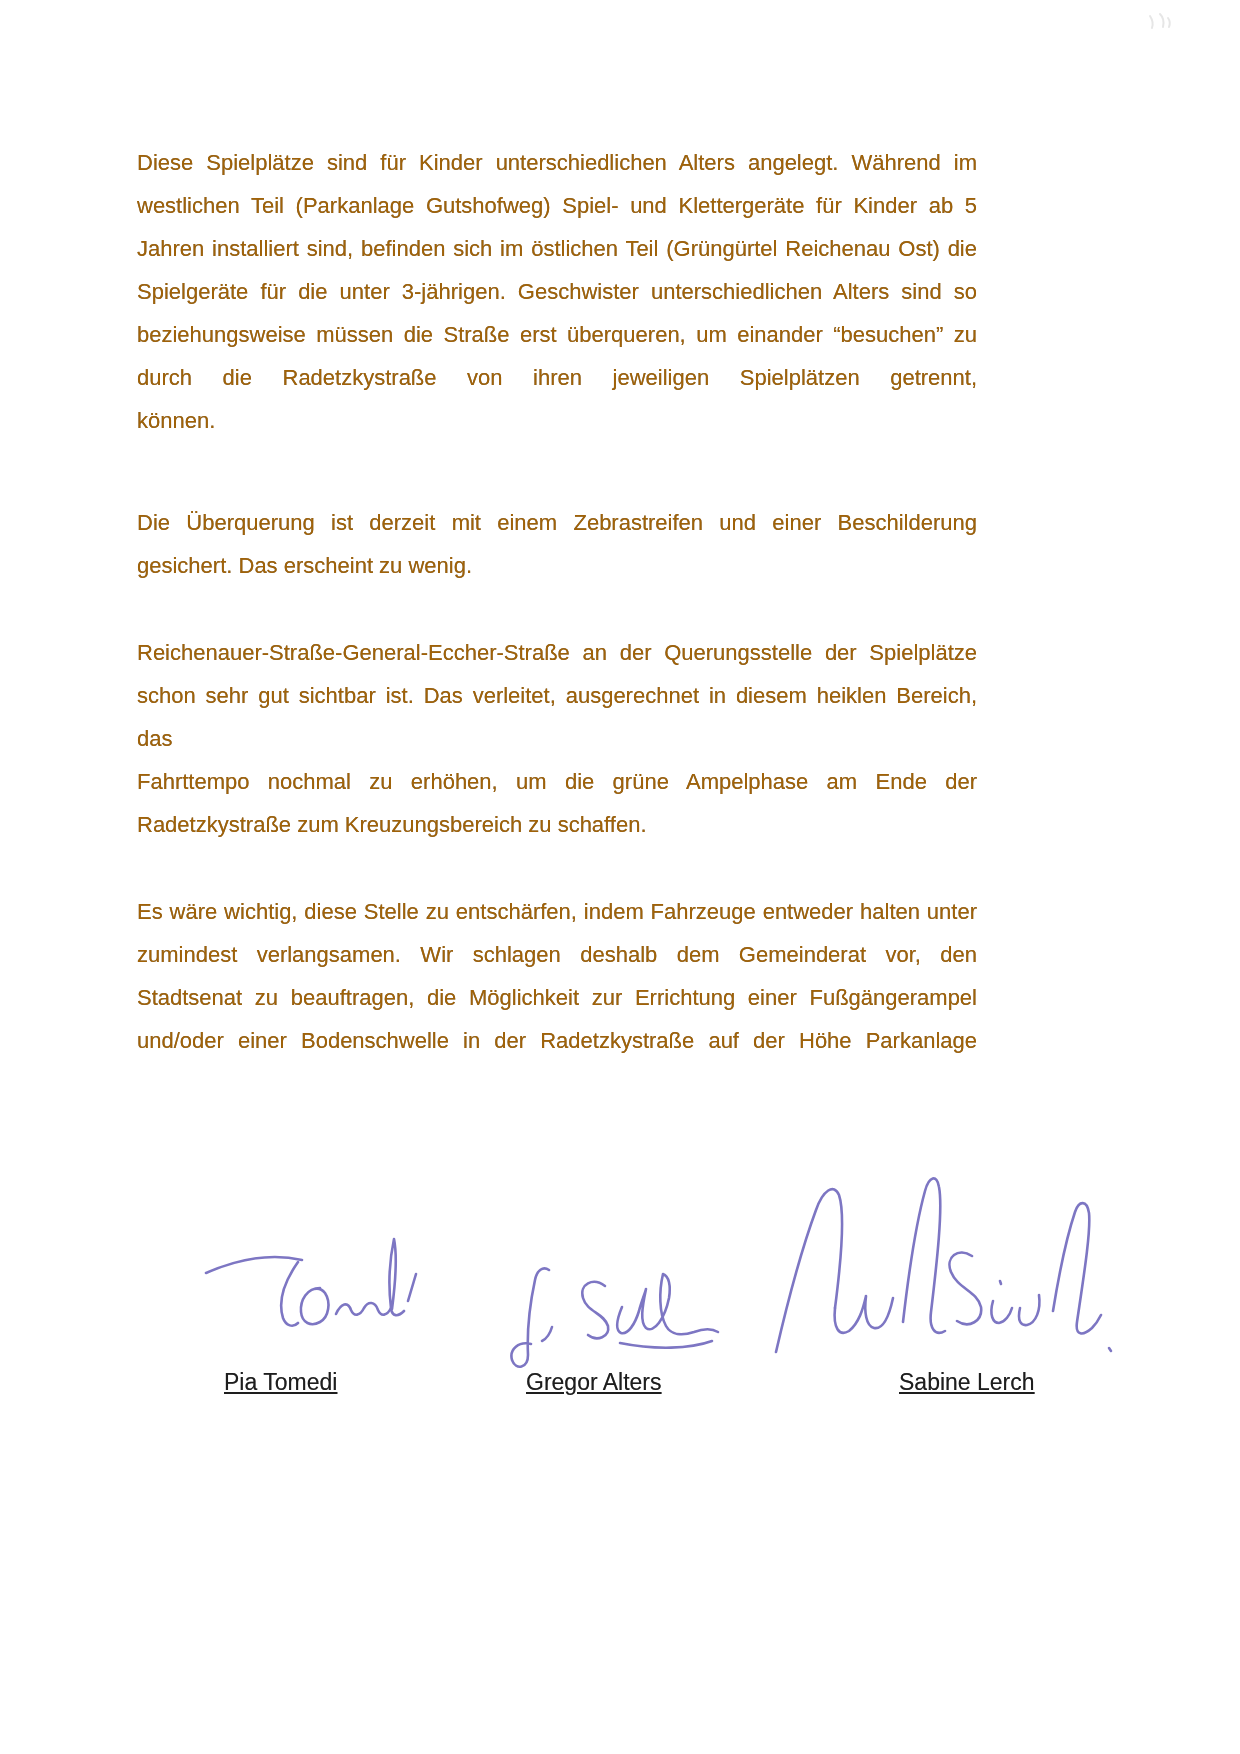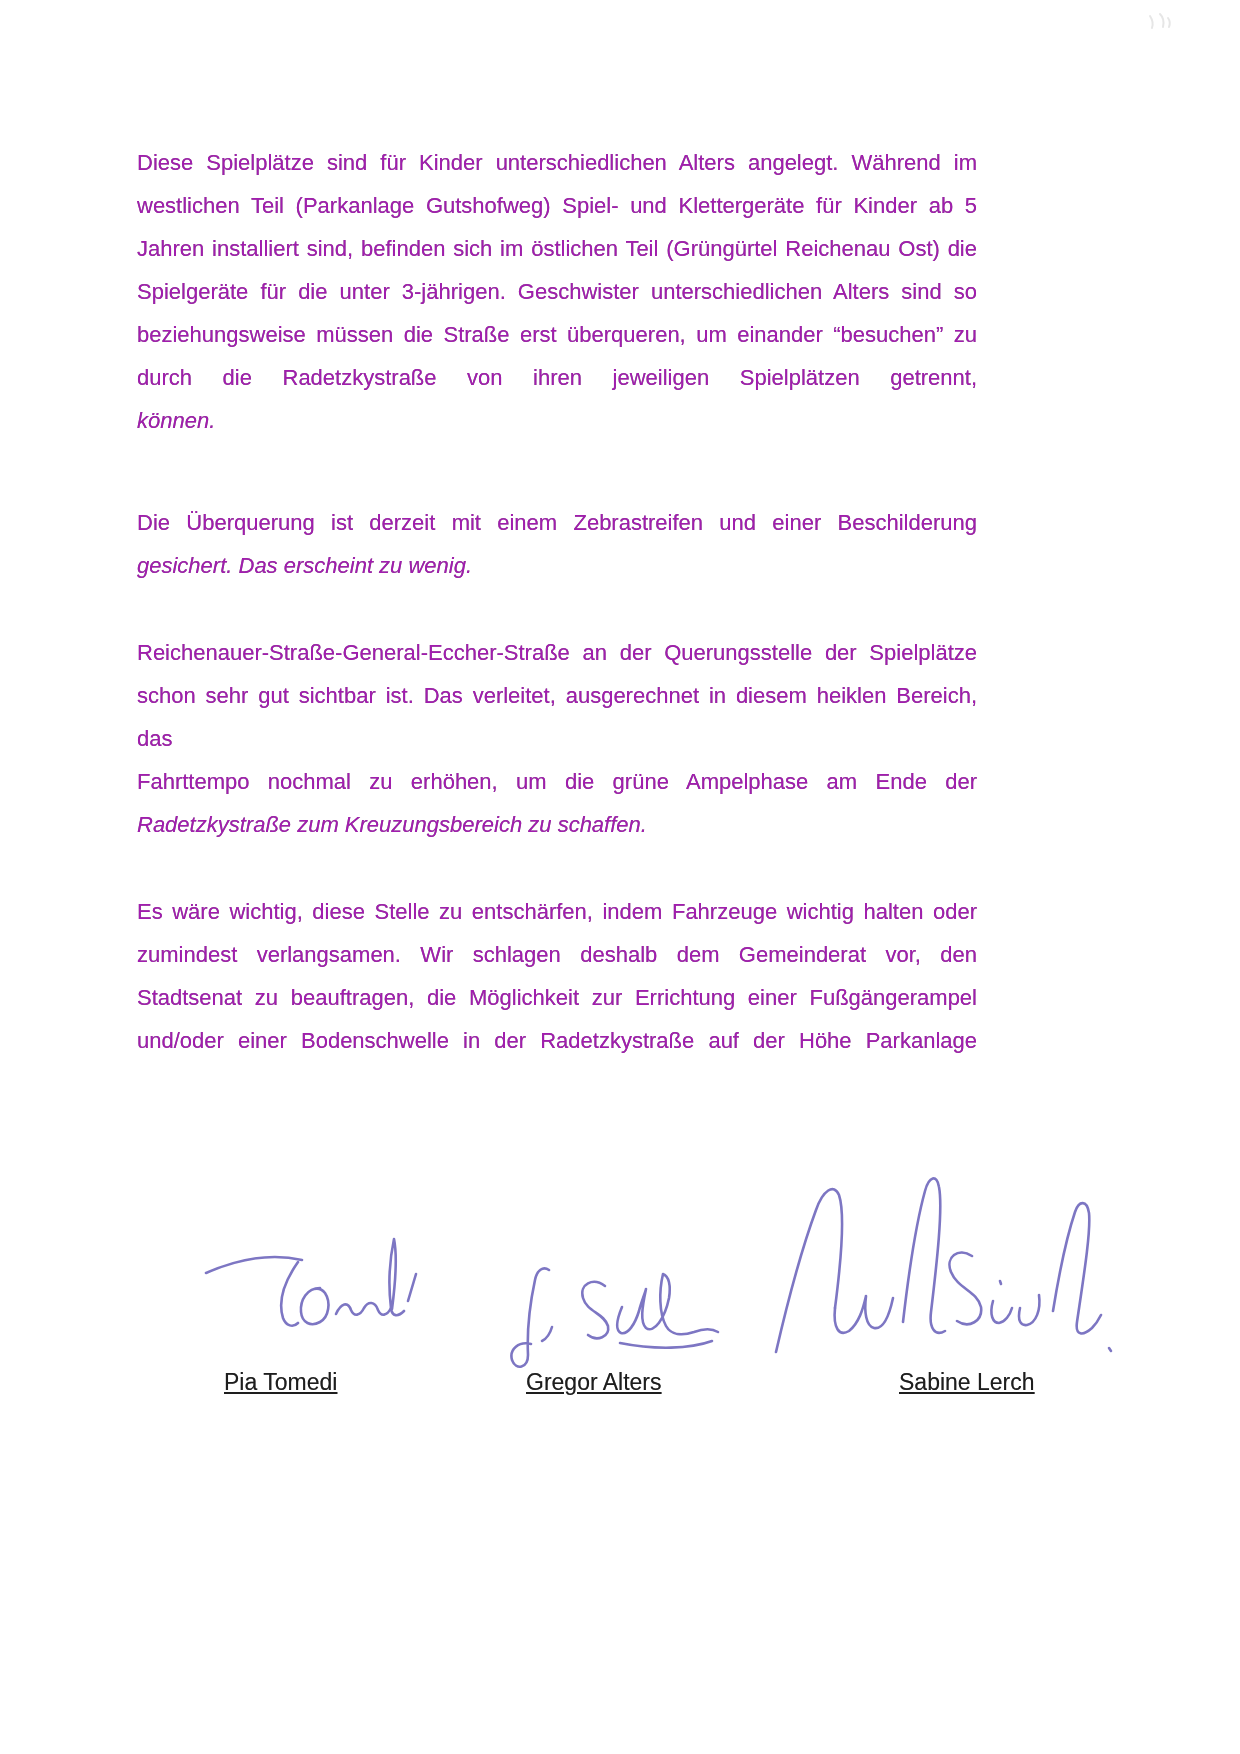--- a/index.html
+++ b/index.html
@@ -9,30 +9,30 @@
     height:1754px;
     background:#ffffff;
     overflow:hidden;
     font-family:"Liberation Sans", sans-serif;
   }
   .letter-body{
     position:absolute;
     left:137px;
     top:141px;
     width:840px;
-    color:#a21caf;
+    color:#a16207;
     font-size:22px;
     line-height:43px;
     text-shadow:0 0 0.5px rgba(20,20,20,0.55);
   }
   .para{margin:0 0 44px 0;}
   .para:first-child{margin-bottom:59px;}
   .para:last-child{margin-bottom:0;}
   .line{text-align:justify;text-align-last:justify;}
-  .line.last{text-align-last:left;font-style:italic;}
+  .line.last{text-align-last:left;}
   .signatures-svg{
     position:absolute;
     left:150px;
     top:1060px;
     width:1050px;
     height:320px;
   }
   .sig-name{
     position:absolute;
     top:1367px;
@@ -78,21 +78,21 @@
         <div class="line">Die Überquerung ist derzeit mit einem Zebrastreifen und einer Beschilderung</div>
         <div class="line last">gesichert. Das erscheint zu wenig.</div>
       </div>
       <div class="para">
         <div class="line">Reichenauer-Straße-General-Eccher-Straße an der Querungsstelle der Spielplätze</div>
         <div class="line">schon sehr gut sichtbar ist. Das verleitet, ausgerechnet in diesem heiklen Bereich, das</div>
         <div class="line">Fahrttempo nochmal zu erhöhen, um die grüne Ampelphase am Ende der</div>
         <div class="line last">Radetzkystraße zum Kreuzungsbereich zu schaffen.</div>
       </div>
       <div class="para">
-        <div class="line">Es wäre wichtig, diese Stelle zu entschärfen, indem Fahrzeuge wichtig halten oder</div>
+        <div class="line">Es wäre wichtig, diese Stelle zu entschärfen, indem Fahrzeuge entweder halten unter</div>
         <div class="line">zumindest verlangsamen. Wir schlagen deshalb dem Gemeinderat vor, den</div>
         <div class="line">Stadtsenat zu beauftragen, die Möglichkeit zur Errichtung einer Fußgängerampel</div>
         <div class="line">und/oder einer Bodenschwelle in der Radetzkystraße auf der Höhe Parkanlage</div>
       </div>
     </div>
 
   <svg class="signatures-svg" viewBox="0 0 1050 320">
     <g stroke="#7d76c3" stroke-width="2.6" fill="none" stroke-linecap="round" stroke-linejoin="round">
       <path d="M56,213 C 88,199 122,193 152,200"></path>
       <path d="M148,202 C 134,222 128,242 133,258 C 136,266 143,268 148,263"></path>

